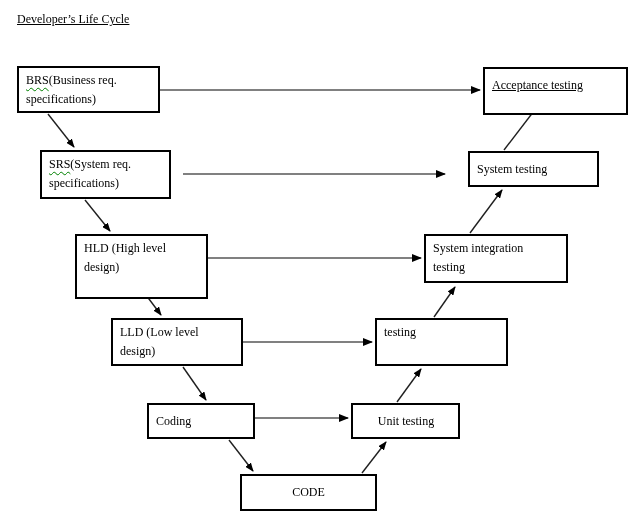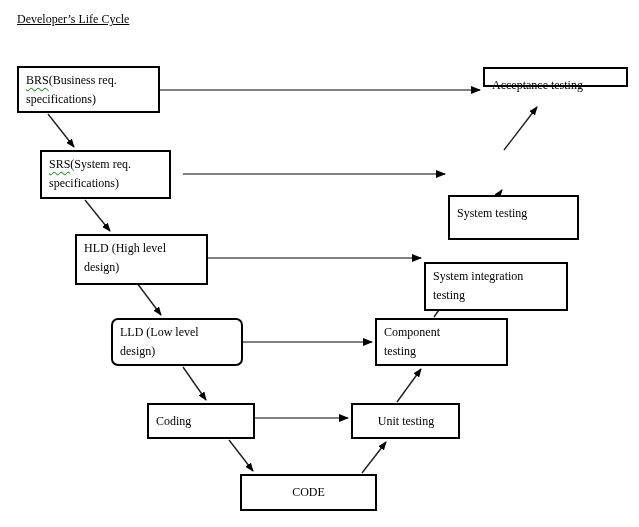--- a/index.html
+++ b/index.html
@@ -89,53 +89,52 @@
   <div class="vbox" style="left:17px;top:66px;width:143px;height:47px;">
     <div><span class="squiggle">BRS</span><span>(Business req.</span></div>
     <div>specifications)</div>
   </div>
 
   <div class="vbox" style="left:40px;top:150px;width:131px;height:49px;">
     <div><span class="squiggle">SRS</span><span>(System req.</span></div>
     <div>specifications)</div>
   </div>
 
-  <div class="vbox" style="left:75px;top:234px;width:133px;height:51px;">
+  <div class="vbox" style="left:75px;top:234px;width:133px;height:65px;">
     <div>HLD (High level</div>
     <div>design)</div>
   </div>
 
-  <div class="vbox" style="left:111px;top:318px;width:132px;height:48px;border-radius:7px;">
+  <div class="vbox" style="left:111px;top:318px;width:132px;height:48px;">
     <div>LLD (Low level</div>
     <div>design)</div>
   </div>
 
   <div class="vbox single" style="left:147px;top:403px;width:108px;height:36px;">
     <div>Coding</div>
   </div>
 
   <div class="vbox single center" style="left:240px;top:474px;width:137px;height:37px;">
     <div>CODE</div>
   </div>
 
   <div class="vbox single" style="left:351px;top:403px;width:109px;height:36px;text-align:center;">
     <div>Unit testing</div>
   </div>
 
   <div class="vbox" style="left:375px;top:318px;width:133px;height:48px;">
-    <div>Component</div>
     <div>testing</div>
   </div>
 
-  <div class="vbox" style="left:424px;top:234px;width:144px;height:49px;margin-top:28px;">
+  <div class="vbox" style="left:424px;top:234px;width:144px;height:49px;">
     <div>System integration</div>
     <div>testing</div>
   </div>
 
-  <div class="vbox single" style="left:448px;top:151px;width:131px;height:45px;margin-top:44px;">
+  <div class="vbox single" style="left:468px;top:151px;width:131px;height:36px;">
     <div>System testing</div>
   </div>
 
-  <div class="vbox single" style="left:483px;top:67px;width:145px;height:20px;">
+  <div class="vbox single" style="left:483px;top:67px;width:145px;height:48px;text-decoration:underline;">
     <div>Acceptance testing</div>
   </div>
 
 </div>
 
 </body></html>

